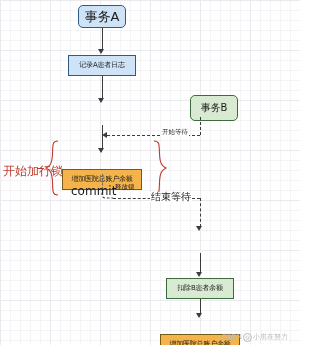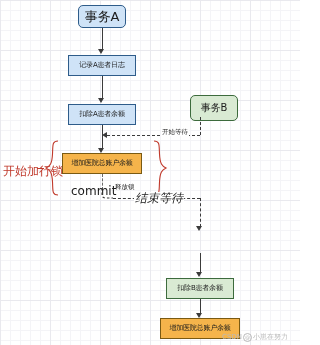--- a/index.html
+++ b/index.html
@@ -52,20 +52,21 @@
   .node-green-round {
     background: #d9ead3;
     border: 1px solid #3d6b3d;
     border-radius: 5px;
     color: #1b1b1b;
   }
   .node-orange {
     background: #f5b44b;
     border: 1px solid #7a5a12;
     color: #1b1b1b;
+    margin-top: 16px;
   }
   .solid-v {
     position: absolute;
     width: 0;
     border-left: 1.2px solid #3b3b3b;
   }
   .dash-v {
     position: absolute;
     width: 0;
     border-left: 1.4px dashed #3b3b3b;
@@ -133,21 +134,20 @@
   <div class="node node-blue-round" style="left:78px; top:5px; width:48px; height:23px; font-size:13px;">事务A</div>
 
   <div class="solid-v" style="left:101.5px; top:28px; height:22px;"></div>
   <div class="arrow-down" style="left:98.4px; top:49px;"></div>
 
   <div class="node node-blue" style="left:68px; top:55px; width:68px; height:21px; font-size:7px;">记录A患者日志</div>
 
   <div class="solid-v" style="left:101.5px; top:76px; height:23px;"></div>
   <div class="arrow-down" style="left:98.4px; top:98px;"></div>
 
-  <div class="node node-blue" style="left:68px; top:104px; width:68px; height:21px; font-size:7px;">扣除A患者余额</div>
 
   <div class="solid-v" style="left:101.5px; top:125px; height:24px;"></div>
   <div class="arrow-down" style="left:98.4px; top:148px;"></div>
 
   <div class="node node-orange" style="left:62px; top:153px; width:80px; height:21px; font-size:7px;">增加医院总账户余额</div>
 
   <svg class="brace" style="left:44px; top:140px;" width="16" height="56" viewBox="0 0 16 56">
     <path d="M14 1 C 8 1, 9 5, 8.5 14 C 8 24, 6 26, 2 28 C 6 30, 8 32, 8.5 42 C 9 51, 8 55, 14 55" fill="none" stroke="#c0392b" stroke-width="1.1"></path>
   </svg>
 
@@ -172,21 +172,21 @@
   <div class="arrow-left" style="left:102px; top:131.5px;"></div>
 
   <div class="anno" style="left:144px; top:129px; font-size:6.5px; background:#ffffff; padding:0 1px;margin-left:17px;">开始等待</div>
 
   <svg class="brace" style="left:152px; top:140px;" width="16" height="56" viewBox="0 0 16 56">
     <path d="M2 1 C 8 1, 7 5, 7.5 14 C 8 24, 10 26, 14 28 C 10 30, 8 32, 7.5 42 C 7 51, 8 55, 2 55" fill="none" stroke="#c0392b" stroke-width="1.1"></path>
   </svg>
 
   <div class="dash-h" style="left:113px; top:198px; width:87px;"></div>
 
-  <div class="anno" style="left:134px; top:192px; font-size:12px; background:#ffffff; padding:0 1px;font-style:italic;">结束等待</div>
+  <div class="anno" style="left:150px; top:192px; font-size:10px; background:#ffffff; padding:0 1px;">结束等待</div>
 
   <div class="dash-v" style="left:199.5px; top:198px; height:29px;"></div>
   <div class="arrow-down" style="left:196.4px; top:226px;"></div>
 
 
   <div class="solid-v" style="left:199.5px; top:253px; height:20px;"></div>
   <div class="arrow-down" style="left:196.4px; top:272px;"></div>
 
   <div class="node node-green" style="left:166px; top:278px; width:68px; height:21px; font-size:7px;">扣除B患者余额</div>
 

